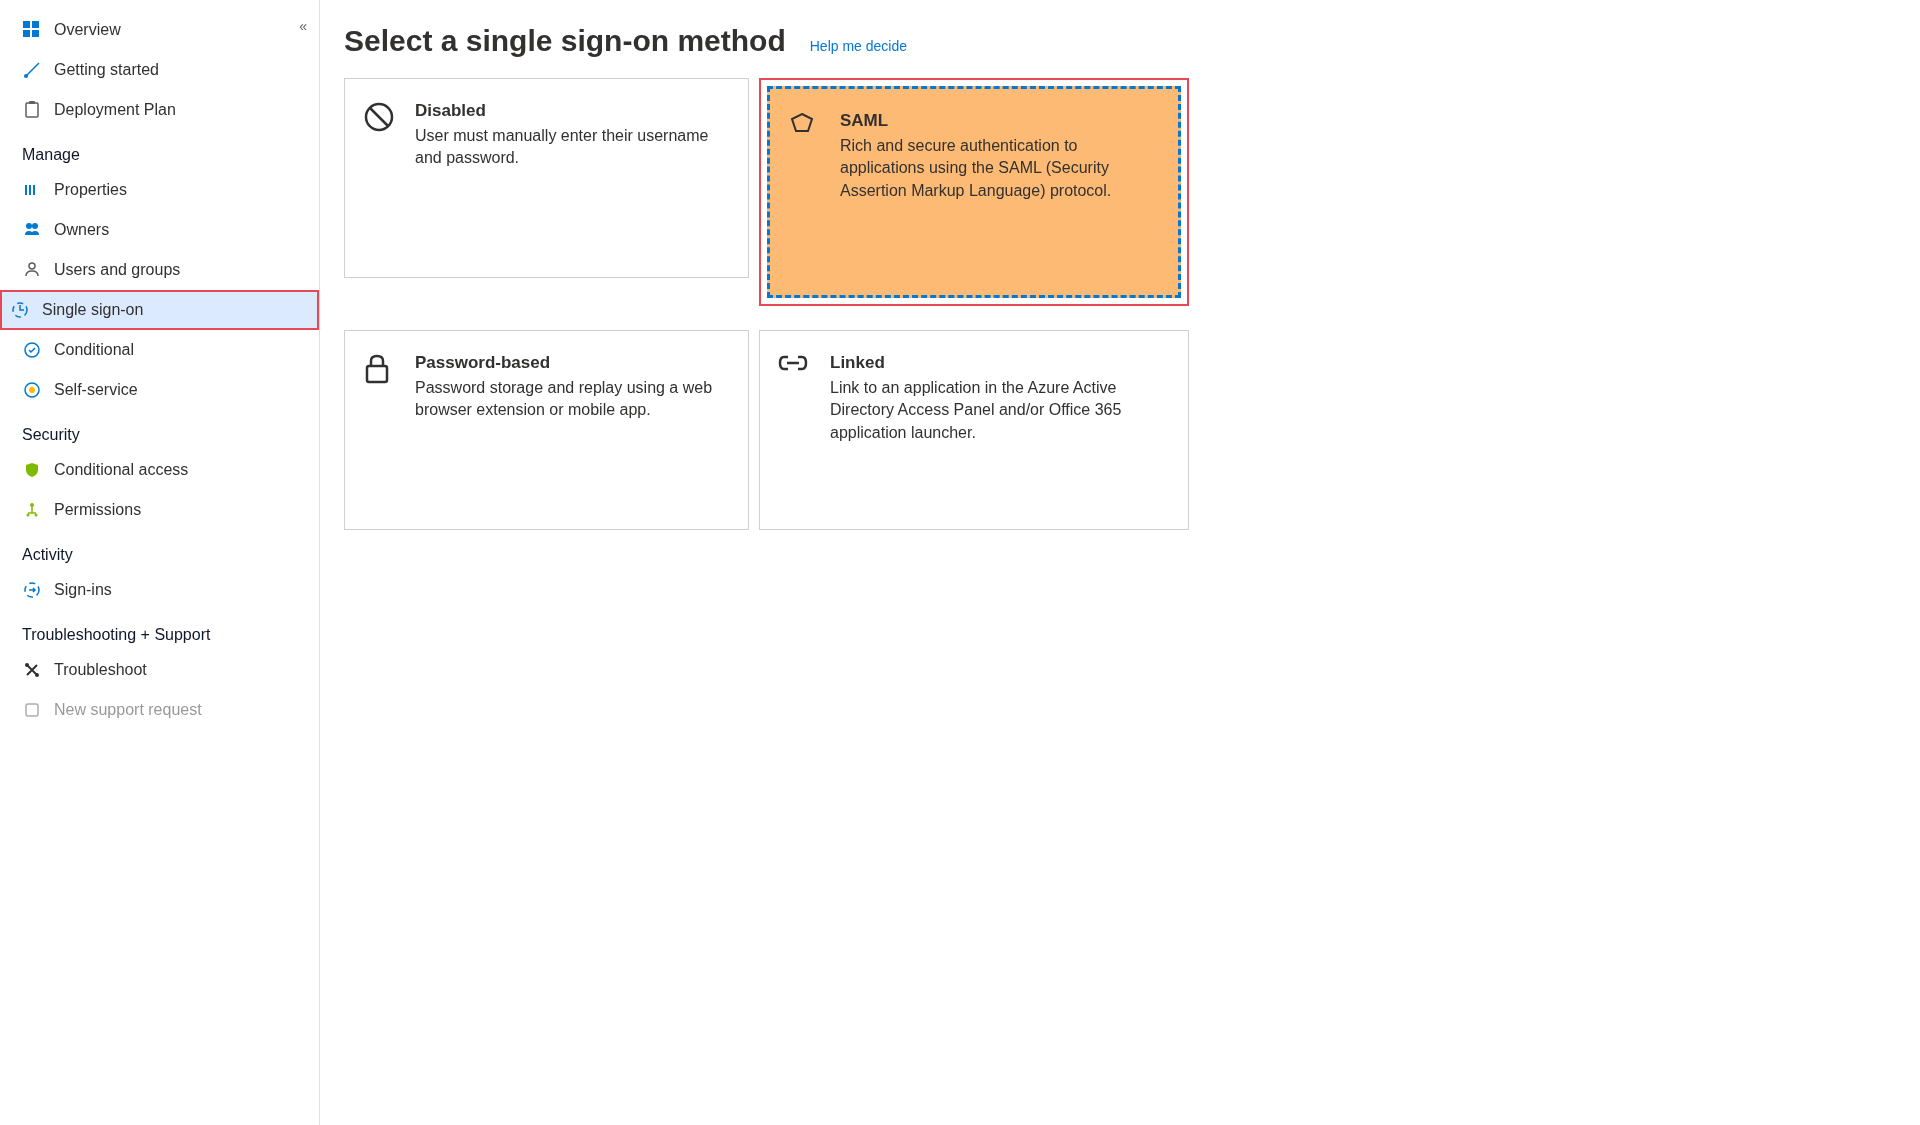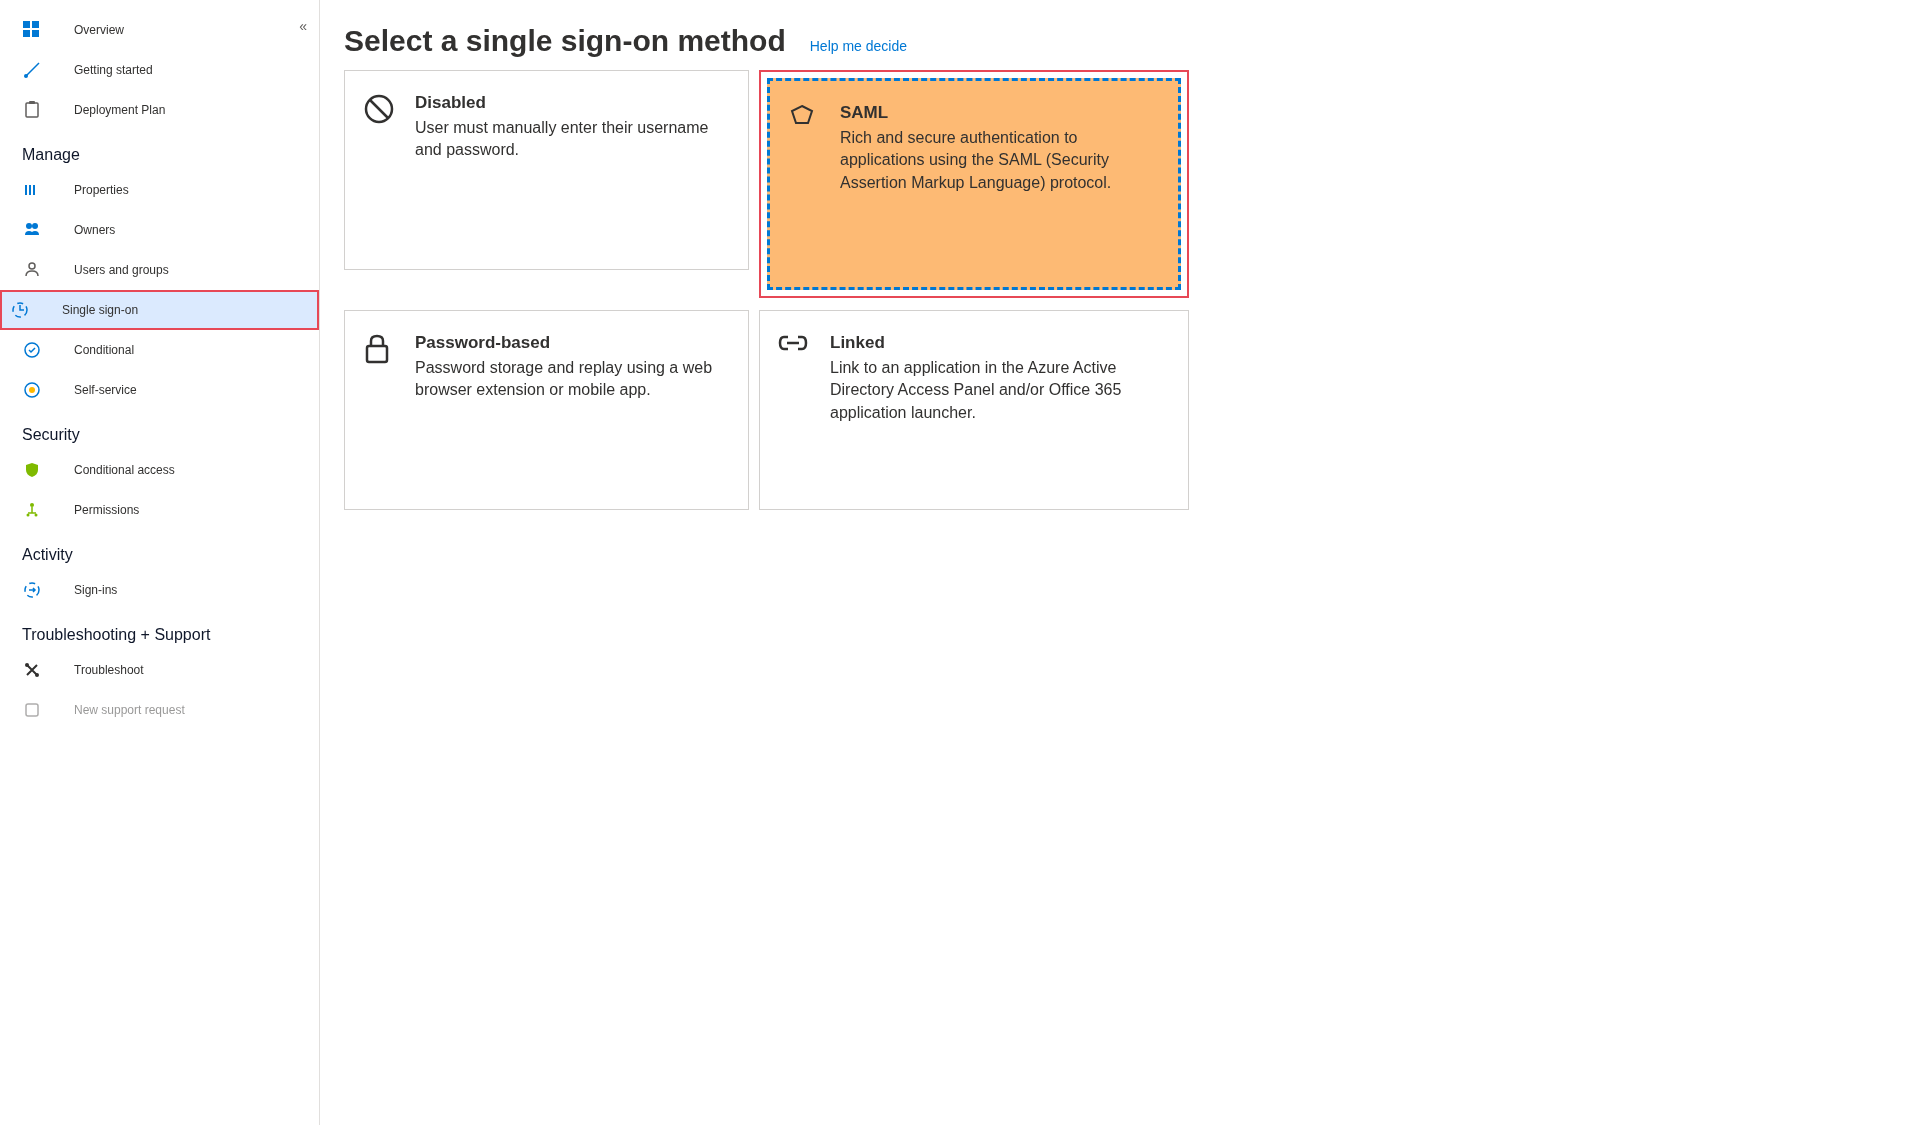--- a/index.html
+++ b/index.html
@@ -1,28 +1,28 @@
 <!DOCTYPE html>
 <html><head>
 <meta charset="utf-8">
 <style>
 * { margin: 0; padding: 0; box-sizing: border-box; font-family: 'Segoe UI', Tahoma, Geneva, Verdana, sans-serif; }
 body { background: #fff; color: #323130; width: 1920px; height: 1125px; overflow: hidden; }
 .container { display: flex; height: 100%; }
 .sidebar { width: 320px; border-right: 1px solid #e1dfdd; padding-top: 10px; position: relative; }
 .collapse-icon { position: absolute; top: 18px; right: 12px; font-size: 14px; color: #605e5c; cursor: pointer; }
-.nav-item { display: flex; align-items: center; padding: 10px 10px 10px 22px; font-size: 12px; cursor: pointer; color: #323130; gap: 20px; }
+.nav-item { display: flex; align-items: center; padding: 10px 10px 10px 22px; font-size: 16px; cursor: pointer; color: #323130; }
 .nav-item .icon { width: 20px; height: 20px; margin-right: 12px; display: flex; align-items: center; justify-content: center; flex-shrink: 0; }
 .nav-item.highlighted { background: #dbeafe; border: 2px solid #e74856; margin: 0; padding: 8px 8px 8px 8px; }
 .section-header { font-weight: 400; font-size: 16px; padding: 16px 10px 6px 22px; color: #0f172a; }
 .main { flex: 1; padding: 24px 24px 24px 24px; }
-.main-header { display: flex; align-items: baseline; gap: 24px; margin-bottom: 12px; }
+.main-header { display: flex; align-items: baseline; gap: 24px; margin-bottom: 20px; }
 .page-title { font-size: 30px; font-weight: 600; color: #323130; }
 .help-link { color: #0078d4; font-size: 14px; text-decoration: none; cursor: pointer; }
-.cards-grid { display: grid; grid-template-columns: 405px 430px; gap: 12px 10px; }
+.cards-grid { display: grid; grid-template-columns: 405px 430px; gap: 24px 10px; }
 .card-wrapper { position: relative; }
 .card-wrapper.selected { border: 2px solid #e74856; padding: 6px; }
 .card { border: 1px solid #d2d0ce; padding: 22px 18px 22px 18px; display: flex; gap: 18px; min-height: 200px; cursor: pointer; background: #fff; }
 .card-wrapper.selected .card { border: 3px dashed #0078d4; background: #fdba74; min-height: 212px; }
 .card-icon { width: 34px; flex-shrink: 0; color: #323130; }
 .card-body { flex: 1; }
 .card-title { font-weight: 600; font-size: 17px; margin-bottom: 4px; color: #323130; }
 .card-desc { font-size: 16px; color: #323130; line-height: 1.4; }
 svg { display: block; }
 </style>

